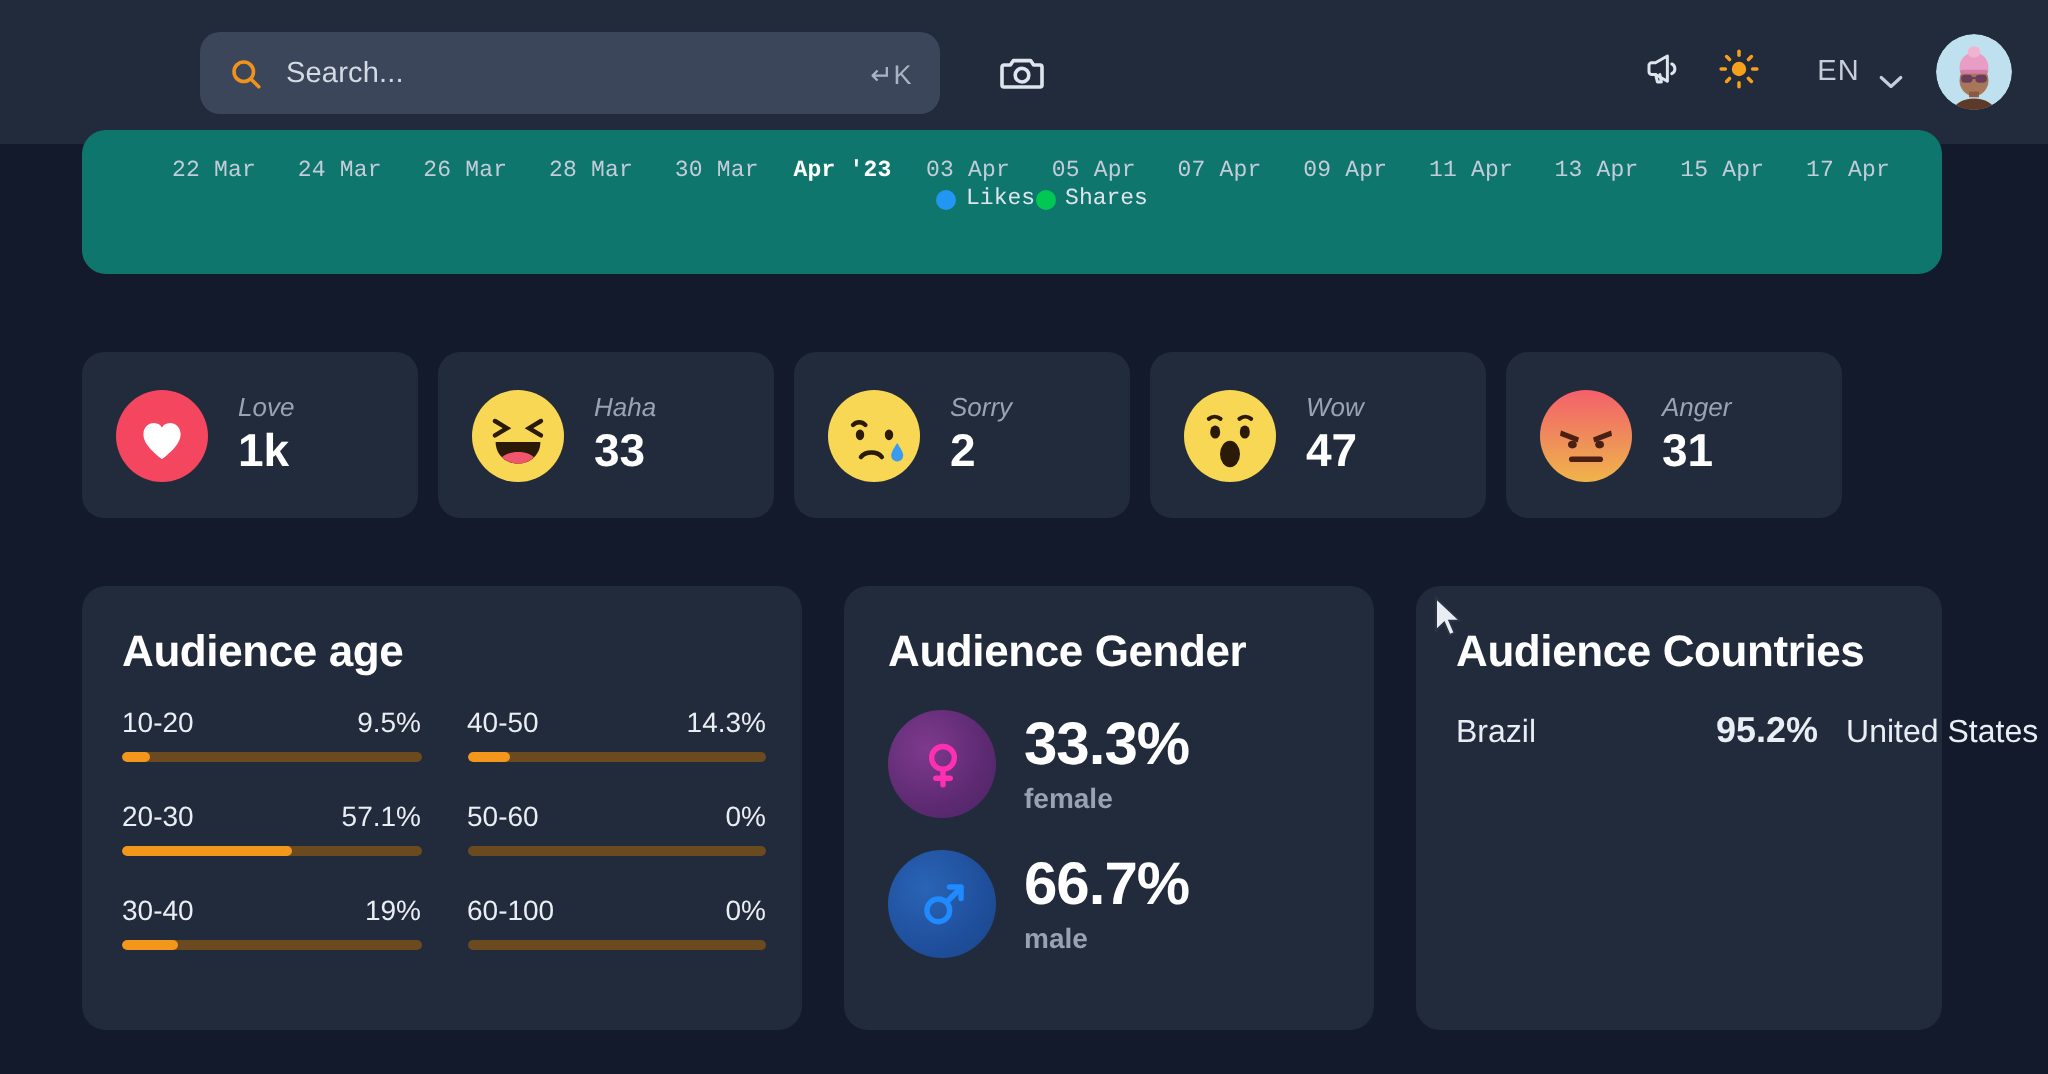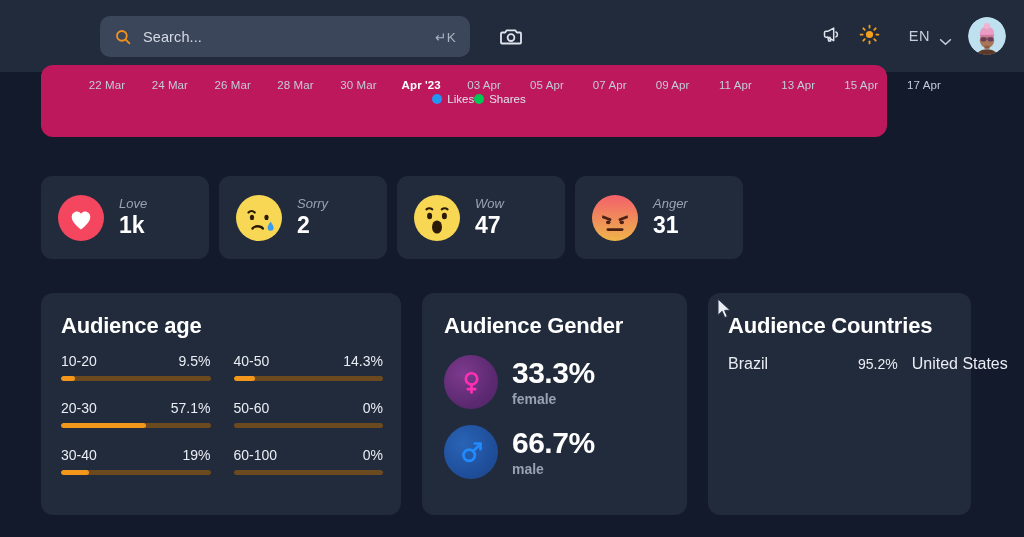--- a/index.html
+++ b/index.html
@@ -110,24 +110,25 @@
     overflow: hidden;
     cursor: pointer;
     display:block;
   }
 
   
   .chart-card {
     position: absolute;
     left: 41px;
     top: 65px;
-    width: 846px;
+    width: 930px;
     height: 72px;
-    background: #be185d;
+    background: #0f766e;
     border-radius: 12px;
+    font-family: Liberation Mono, monospace;
   }
   .chart-axis {
     position: absolute;
     top: 12px;
     left: 0;
     width: 100%;
     height: 16px;
     display: flex;
     align-items: center;
   }
@@ -294,22 +295,22 @@
     display: flex;
     align-items: baseline;
   }
   .country-name {
     font-size: 16px;
     color: #e9edf4;
     width: 130px;
     flex: 0 0 130px;
   }
   .country-pct {
-    font-size: 14px;
-    font-weight: normal;
+    font-size: 18px;
+    font-weight: bold;
     color: #e9edf4;
   }
 
   
   .cursor {
     position: absolute;
     left: 717px;
     top: 298px;
     width: 15px;
     height: 22px;
@@ -433,20 +434,35 @@
 
   <div class="reactions">
       <div class="reaction-card">
         <span class="reaction-emoji"><svg viewBox="0 0 46 46">
             <circle cx="23" cy="23" r="23" fill="#f4465f"></circle>
             <path d="M23 34.5c-1-.8-9.3-6.5-9.3-12.4 0-3.4 2.5-5.6 5.3-5.6 2 0 3.3 1.1 4 2.2.7-1.1 2-2.2 4-2.2 2.8 0 5.3 2.2 5.3 5.6 0 5.9-8.3 11.6-9.3 12.4z" fill="#fff"></path>
           </svg></span>
         <div class="reaction-text">
           <span class="reaction-label">Love</span>
           <span class="reaction-value">1k</span>
+        </div>
+      </div>
+      <div class="reaction-card">
+        <span class="reaction-emoji"><svg viewBox="0 0 46 46">
+            <circle cx="23" cy="23" r="23" fill="#f7d754"></circle>
+            <g stroke="#2b1a08" stroke-width="2.2" stroke-linecap="round" fill="none">
+              <path d="M11.5 15.5l6 3.6-6 3.6"></path>
+              <path d="M34.5 15.5l-6 3.6 6 3.6"></path>
+            </g>
+            <path d="M11.8 26h22.4c0 6.3-5 10.8-11.2 10.8S11.8 32.3 11.8 26z" fill="#2b1a08"></path>
+            <path d="M15 33.6c2 1.9 4.8 3.2 8 3.2s6-1.3 8-3.2c-1.8-1.7-4.7-2.6-8-2.6s-6.2.9-8 2.6z" fill="#f2566e"></path>
+          </svg></span>
+        <div class="reaction-text">
+          <span class="reaction-label">Haha</span>
+          <span class="reaction-value">33</span>
         </div>
       </div>
       <div class="reaction-card">
         <span class="reaction-emoji"><svg viewBox="0 0 46 46">
             <circle cx="23" cy="23" r="23" fill="#f7d754"></circle>
             <path d="M12.5 17.5c1.8-1.8 4.4-1.8 6.2 0" stroke="#2b1a08" stroke-width="2.2" fill="none" stroke-linecap="round"></path>
             <ellipse cx="16" cy="22.4" rx="2.1" ry="2.7" fill="#2b1a08"></ellipse>
             <ellipse cx="30.5" cy="22.4" rx="2.1" ry="2.7" fill="#2b1a08"></ellipse>
             <path d="M16.5 33.5c2.2-3 8.2-3 10.4 0" stroke="#2b1a08" stroke-width="2.3" fill="none" stroke-linecap="round"></path>
             <path d="M34.6 26.5c1.8 2.8 3 4.7 3 6.2a3 3 0 0 1-6 0c0-1.5 1.2-3.4 3-6.2z" fill="#3b9bf0"></path>

